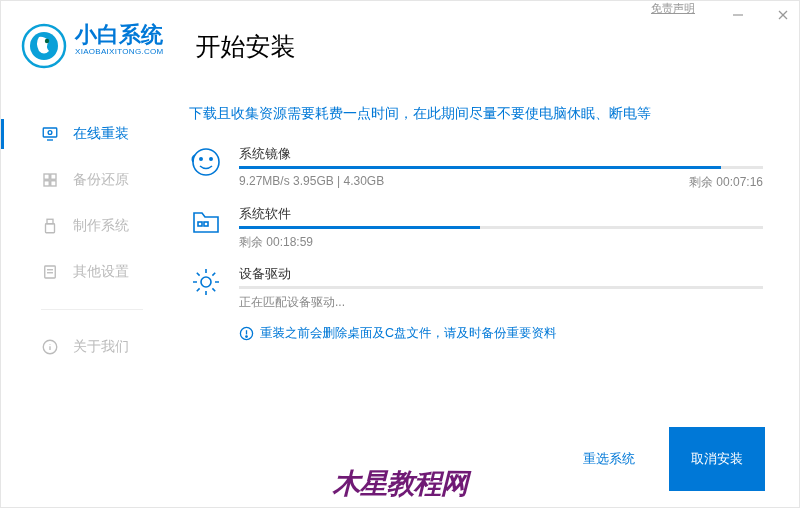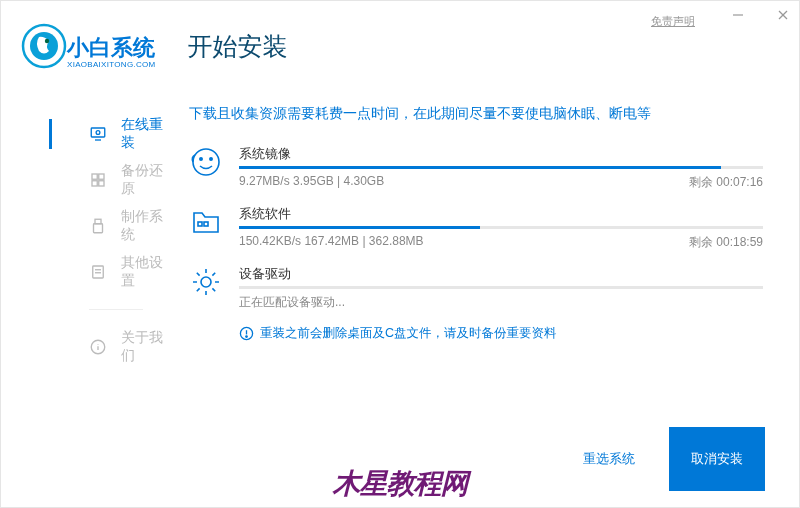--- a/index.html
+++ b/index.html
@@ -1,33 +1,33 @@
 <!DOCTYPE html>
 <html><head>
 <meta charset="utf-8">
 <style>
 * { margin: 0; padding: 0; box-sizing: border-box; }
 body { font-family: "Microsoft YaHei", Arial, sans-serif; background: #fff; width: 800px; height: 508px; overflow: hidden; position: relative; border: 1px solid #e5e5e5; }
 
-.titlebar { position: absolute; top: 0; right: 0; height: 28px; display: flex; align-items: flex-end; gap: 13px; z-index: 10; text-decoration: underline; }
+.titlebar { position: absolute; top: 0; right: 0; height: 28px; display: flex; align-items: flex-start; gap: 13px; z-index: 10; text-decoration: underline; }
 .titlebar .disclaimer { font-size: 11px; color: #999; text-decoration: underline; margin-right: 14px; cursor: pointer; }
 .titlebar .winbtn { width: 32px; height: 28px; display: flex; align-items: center; justify-content: center; cursor: pointer; color: #999; }
 .titlebar .winbtn svg { width: 12px; height: 12px; }
 
 .header { height: 90px; display: flex; align-items: center; padding-left: 20px; }
-.logo-wrap { display: flex; align-items: flex-end; }
+.logo-wrap { display: flex; align-items: flex-start; gap: 8px; }
 .logo-icon { width: 46px; height: 46px; }
 .logo-text { display: flex; flex-direction: column; }
 .logo-title { font-size: 22px; font-weight: bold; color: #0078d7; line-height: 1.1; }
 .logo-sub { font-size: 8px; color: #0078d7; letter-spacing: 0.3px; }
-.page-title { font-size: 25px; color: #0c4a6e; margin-left: 32px; font-weight: 300; }
+.page-title { font-size: 25px; color: #000000; margin-left: 32px; font-weight: 300; }
 
 .container { display: flex; height: calc(100% - 90px); }
 
-.sidebar { width: 172px; padding-top: 20px; padding-left: 48px; }
+.sidebar { width: 172px; padding-top: 20px; }
 .sidebar-item { height: 46px; display: flex; align-items: center; padding-left: 40px; gap: 14px; cursor: pointer; color: #bbb; font-size: 14px; position: relative; }
 .sidebar-item.active { color: #0078d7; }
 .sidebar-item.active::before { content: ""; position: absolute; left: 0; top: 8px; bottom: 8px; width: 3px; background: #0078d7; }
 .sidebar-item .side-icon { width: 18px; height: 18px; flex-shrink: 0; }
 .sidebar-sep { height: 1px; background: #eee; margin: 14px 30px 14px 40px; }
 
 .main { flex: 1; padding: 14px 36px 0 16px; position: relative; }
 .notice { color: #0078d7; font-size: 14px; margin-bottom: 22px; }
 
 .task { display: flex; gap: 16px; margin-bottom: 14px; }
@@ -157,21 +157,20 @@
           <path d="M 5 10 L 5 27 L 29 27 L 29 12 L 16 12 L 13 8 L 5 8 Z"></path>
           <rect x="9" y="17" width="4" height="4"></rect>
           <rect x="15" y="17" width="4" height="4"></rect>
         </svg>
       <div class="task-body">
         <div class="task-title">系统软件</div>
         <div class="task-bar">
             <div class="task-bar-fill" style="width:46%"></div>
           </div>
         <div class="task-status">
-          <span class="status-text">150.42KB/s 167.42MB | 362.88MB</span>
           <span class="status-text">剩余 00:18:59</span>
         </div>
       </div>
     </div>
 
     <div class="task">
       <svg class="task-icon" viewBox="0 0 34 34" fill="none" stroke="#0078d7" stroke-width="1.6">
           <circle cx="17" cy="17" r="5"></circle>
           <path d="M17 4 L17 8 M17 26 L17 30 M4 17 L8 17 M26 17 L30 17 M7.8 7.8 L10.6 10.6 M23.4 23.4 L26.2 26.2 M26.2 7.8 L23.4 10.6 M10.6 23.4 L7.8 26.2"></path>
         </svg>

